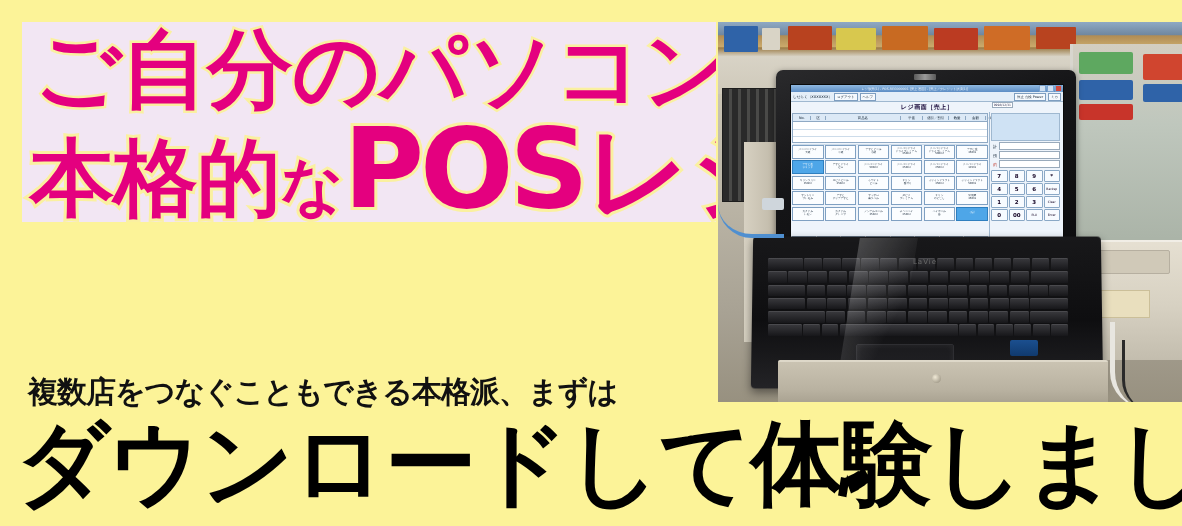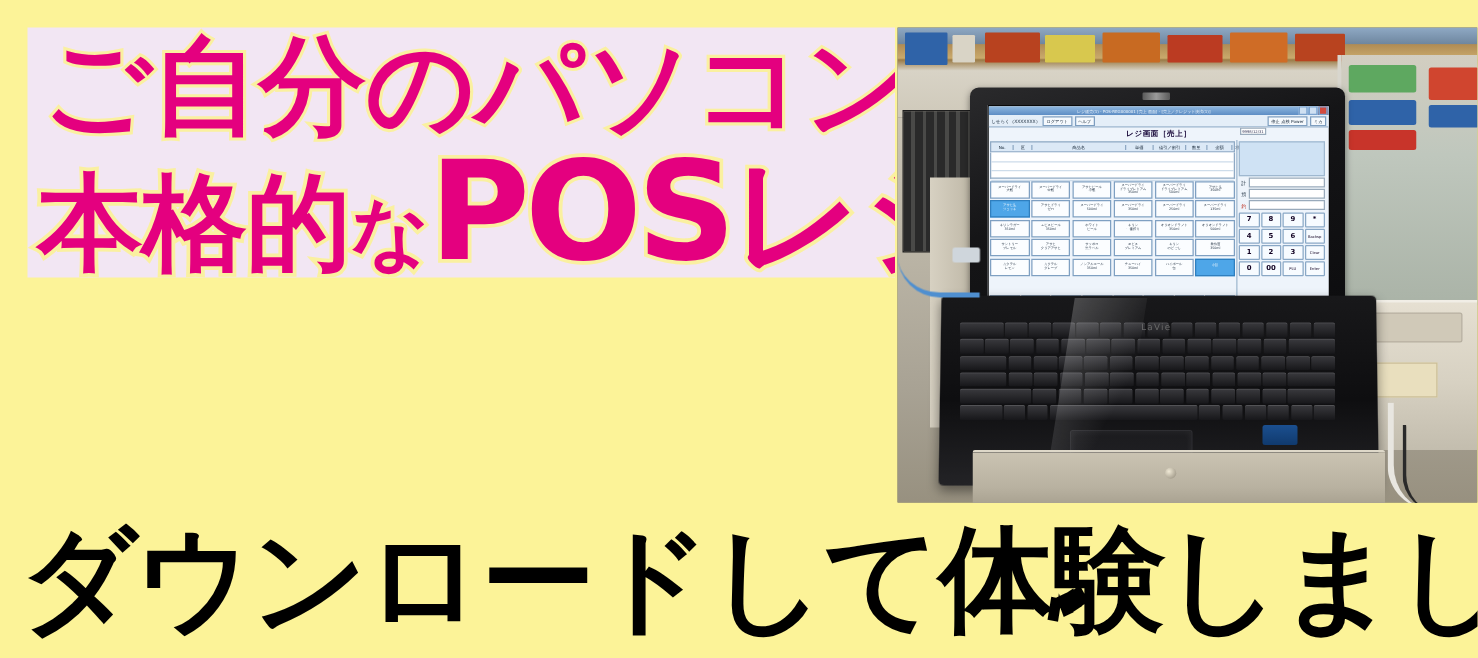--- a/index.html
+++ b/index.html
@@ -666,16 +666,17 @@
     <div class="lan-plug"></div>
 
     <div class="drawer"></div>
     <div class="drawer-lock"></div>
 
     <div class="white-cable"></div>
     <div class="black-cable"></div>
   </div>
 
 
+  <div class="sub-line">複数店をつなぐこともできる本格派、まずは</div>
 
   <div class="cta-line">ダウンロードして体験しましょう。</div>
 
 </div>
 
 </body></html>

